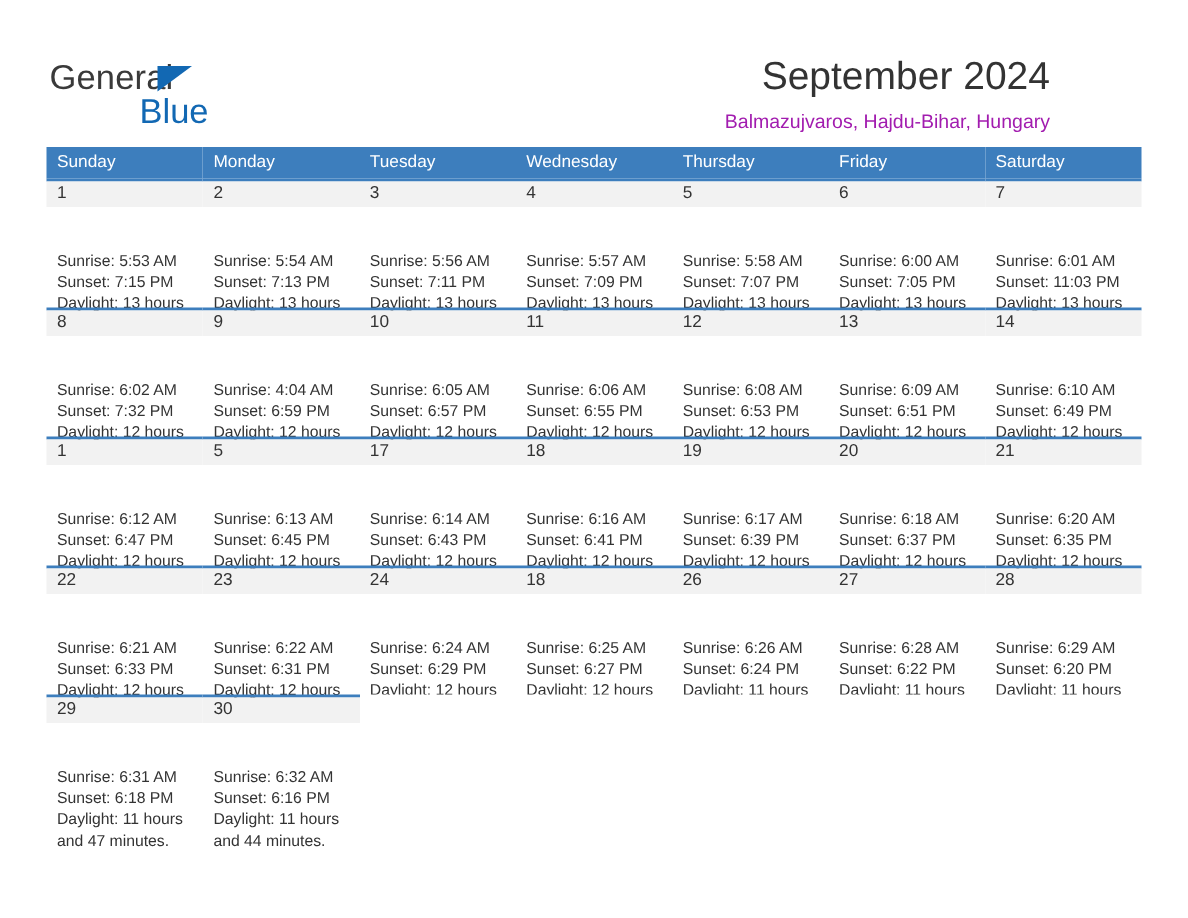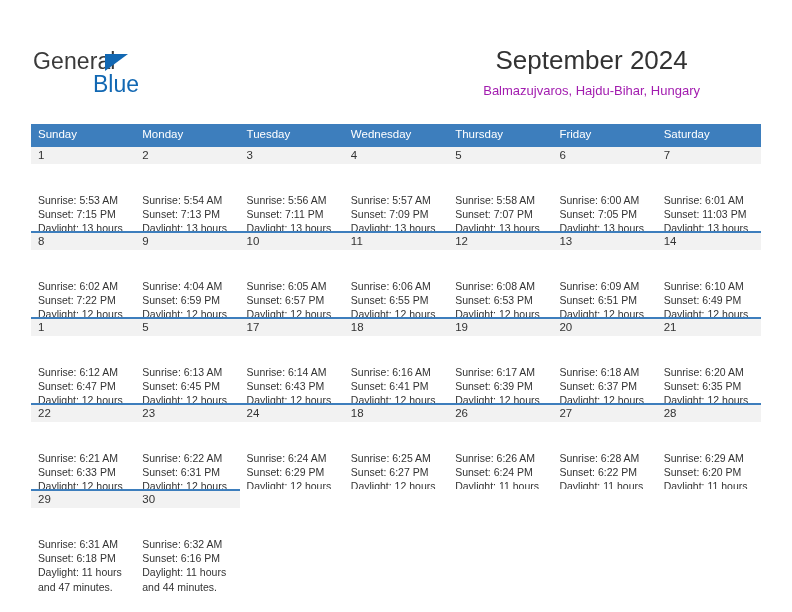--- a/index.html
+++ b/index.html
@@ -19,21 +19,21 @@
     position: relative;
     width: 792px;
     height: 612px;
     box-sizing: border-box;
   }
 
   
   .header {
     position: absolute;
     left: 0;
-    top: 16px;
+    top: 6px;
     width: 736px;
     height: 100px;
   }
 
   .logo {
     position: absolute;
     left: 33px;
     top: 33px;
     width: 180px;
     height: 52px;
@@ -64,42 +64,42 @@
     font-size: 23px;
     color: #1268b3;
     font-family: Liberation Sans, sans-serif;
     line-height: 25px;
   }
 
   .title-block {
     position: absolute;
     right: 36px;
     top: 28px;
-    text-align: center;
+    text-align: right;
   }
   .cal-title {
     font-size: 26px;
     color: #333333;
     font-weight: normal;
     line-height: 32px;
     white-space: nowrap;
   }
   .cal-subtitle {
     font-size: 13px;
     color: #a21caf;
     line-height: 20px;
     margin-top: 5px;
     white-space: nowrap;
   }
 
   
   .calendar {
     position: absolute;
     left: 31px;
-    top: 124px;
+    top: 98px;
     width: 730px;
     border-collapse: collapse;
     table-layout: fixed;
   }
 
   .calendar th {
     background: #3d7ebd;
     color: #ffffff;
     font-size: 11.5px;
     font-weight: normal;
@@ -257,21 +257,21 @@
               </div>
             </div>
           </td>
         </tr>
         <tr>
           <td>
             <div class="daycell filled">
               <div class="daynum-band">8</div>
               <div class="daybody">
                 <div>Sunrise: 6:02 AM</div>
-                <div>Sunset: 7:22 PM</div>
+                <div>Sunset: 7:32 PM</div>
                 <div class="daylight-line">Daylight: 12 hours and 59 minutes.</div>
               </div>
             </div>
           </td>
           <td>
             <div class="daycell filled">
               <div class="daynum-band">9</div>
               <div class="daybody">
                 <div>Sunrise: 4:04 AM</div>
                 <div>Sunset: 6:59 PM</div>

